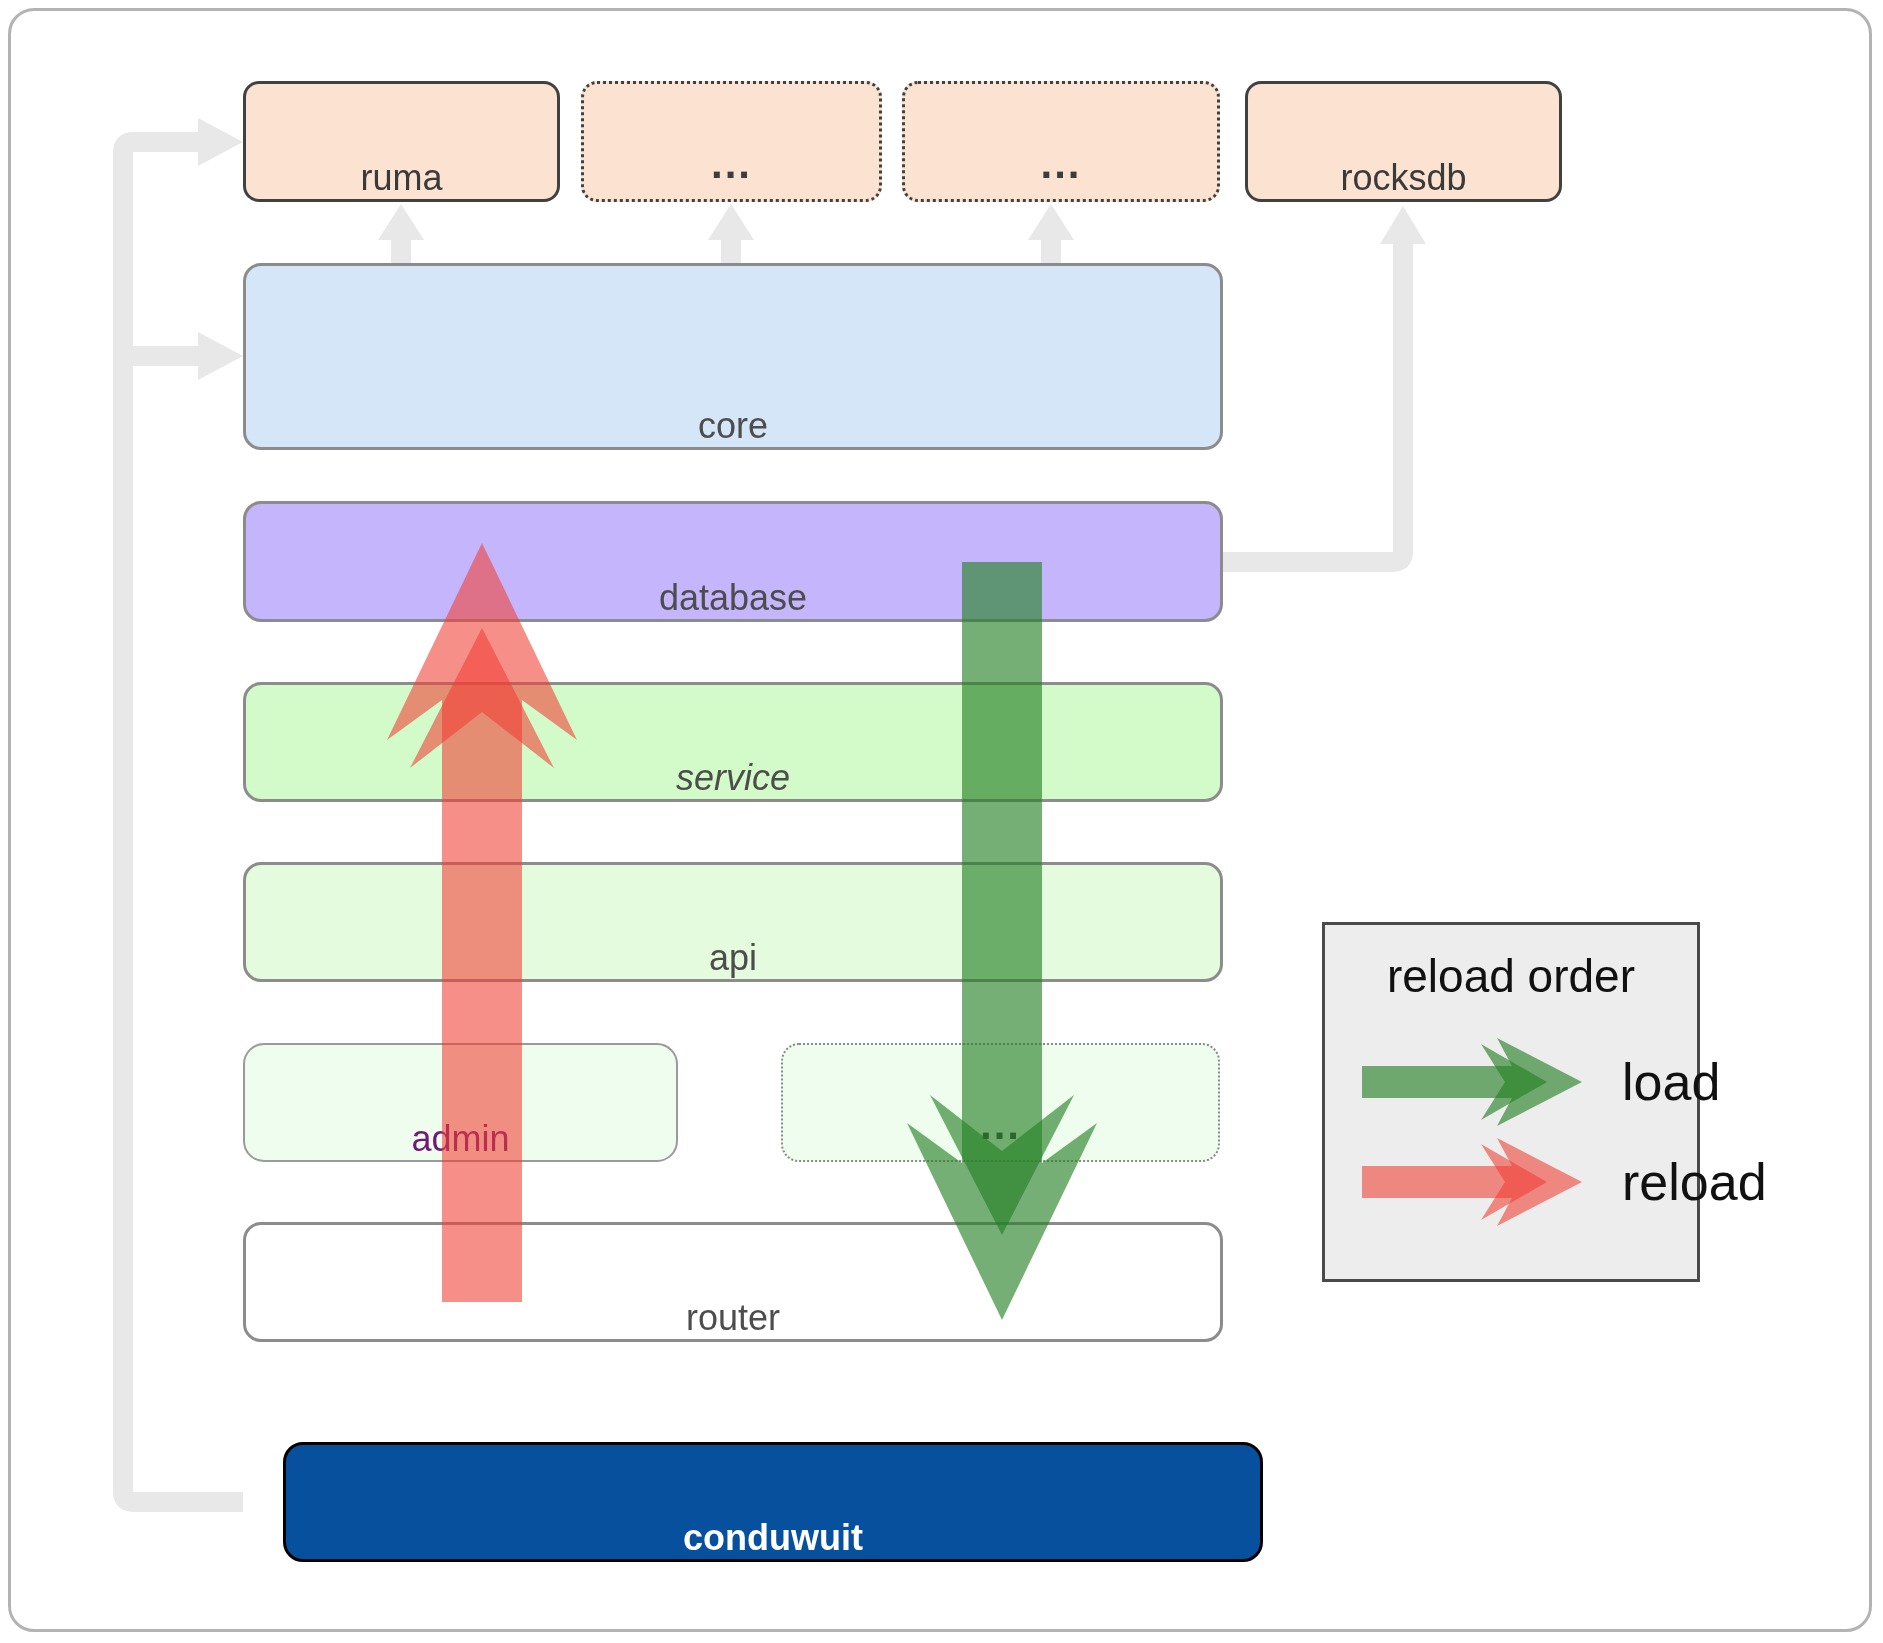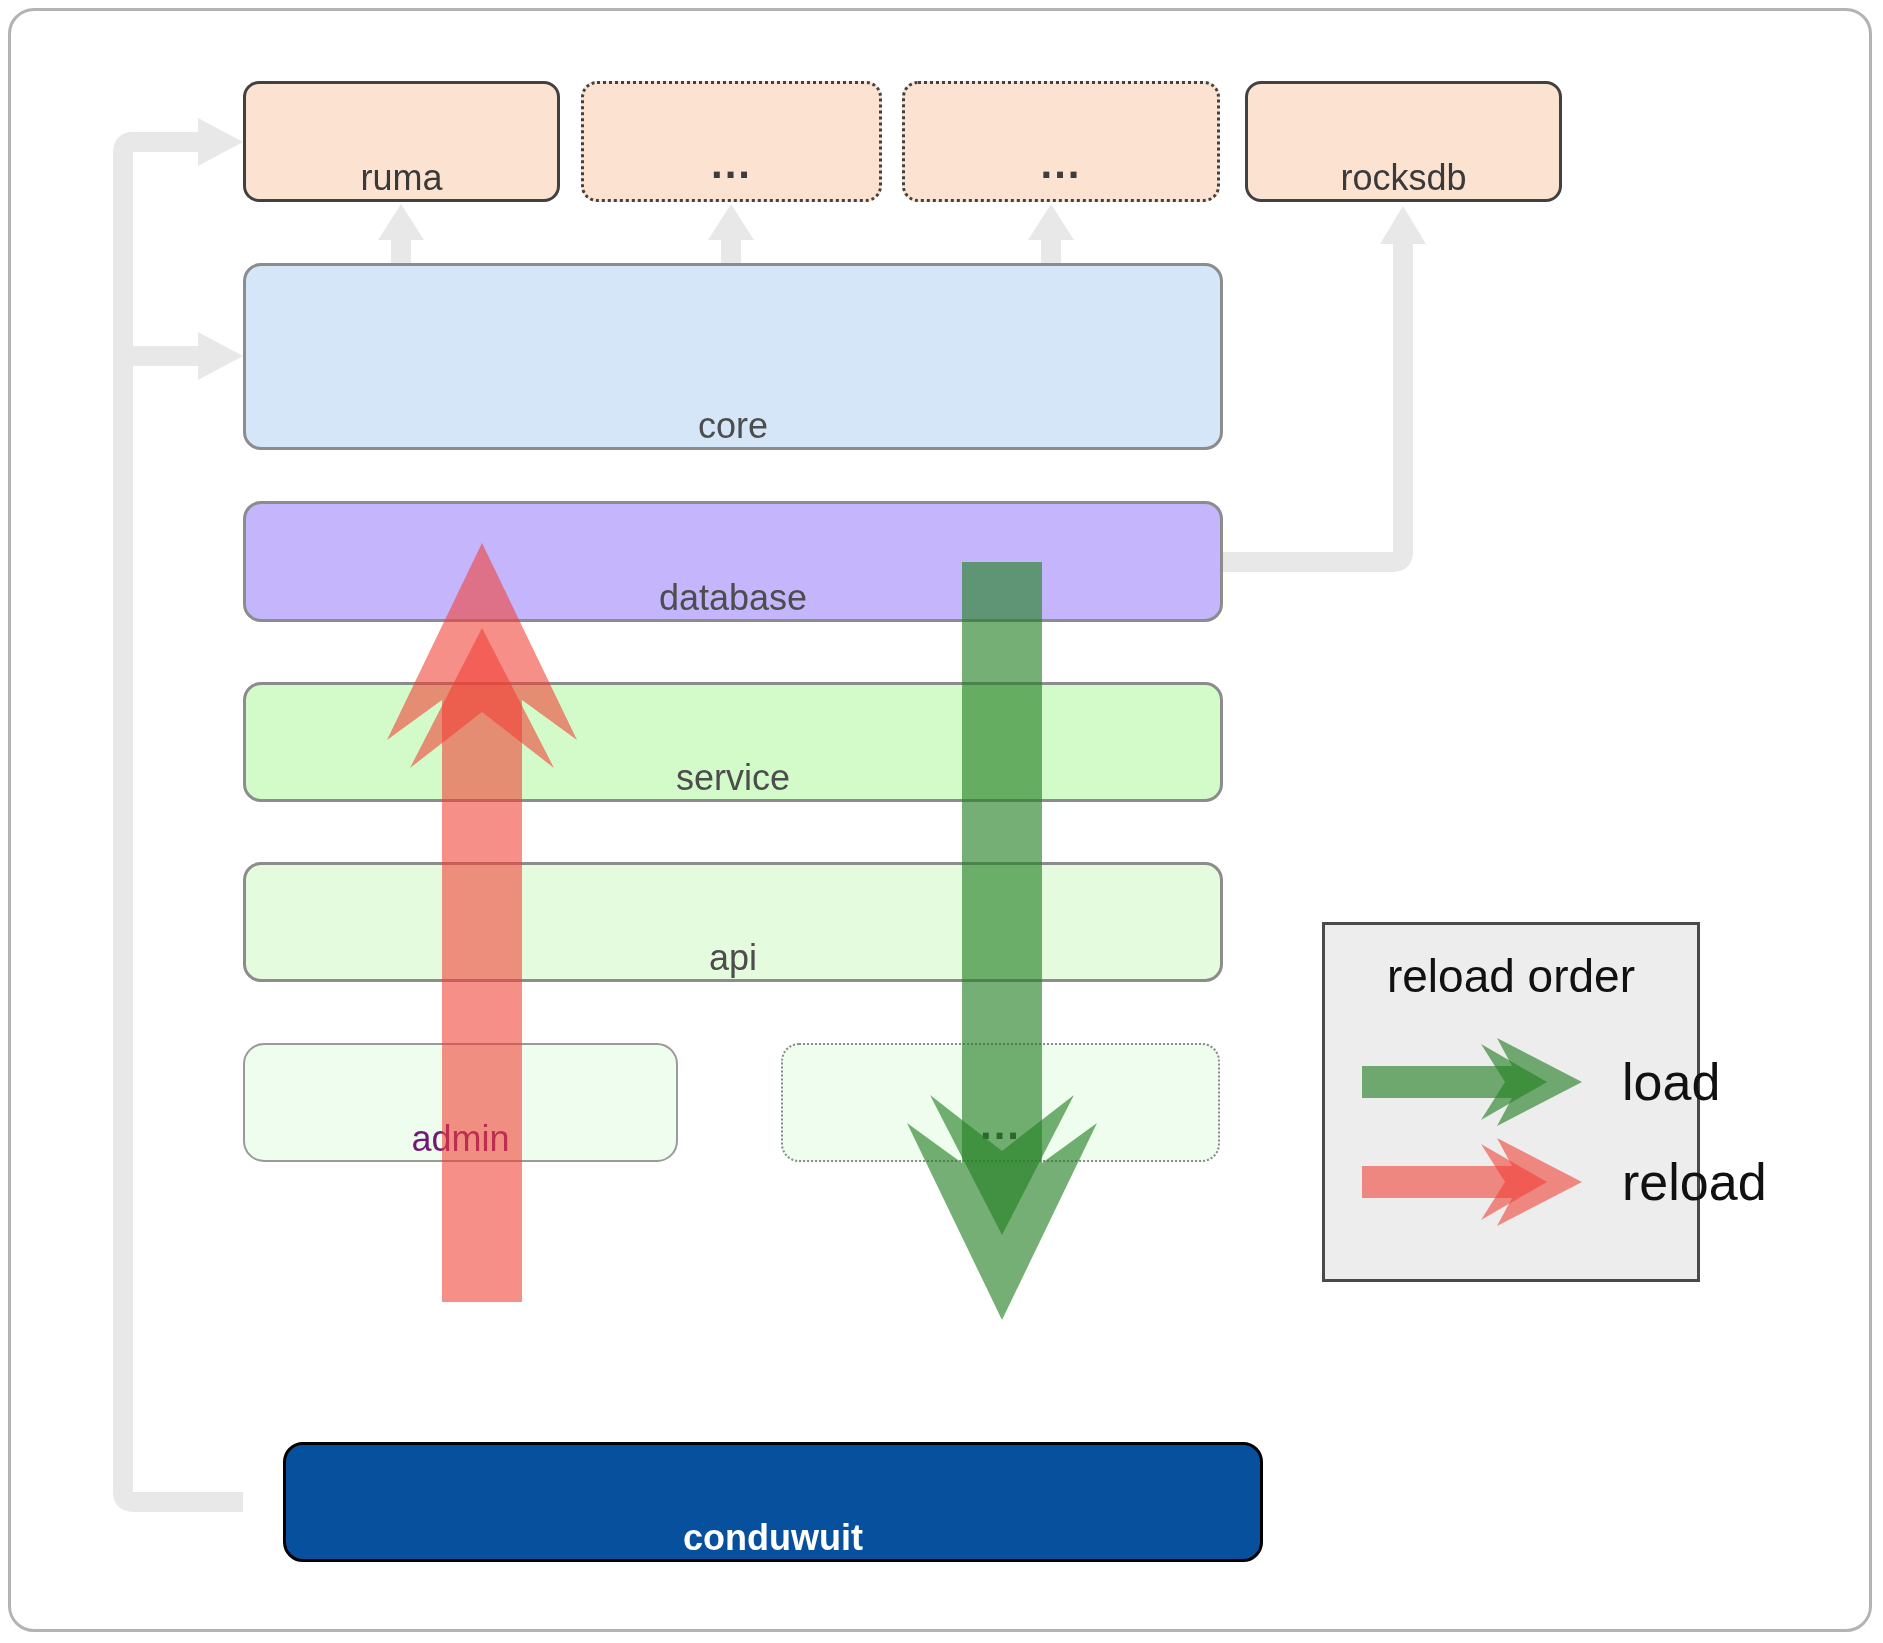--- a/index.html
+++ b/index.html
@@ -73,31 +73,34 @@
   <div class="node toprow" style="left:1245px;top:81px;width:317px;height:121px;">
     <span>rocksdb</span>
   </div>
 
   <div class="node" style="left:243px;top:263px;width:980px;height:187px;background:#d5e6f8;">
     <span>core</span>
   </div>
   <div class="node" style="left:243px;top:501px;width:980px;height:121px;background:#c4b5fd;">
     <span>database</span>
   </div>
-  <div class="node" style="left:243px;top:682px;width:980px;height:120px;background:#d3fbc9;">
+  <div class="node" style="left:243px;top:682px;width:980px;height:120px;background:#d3fbc9;font-style:italic;">
     <span>service</span>
   </div>
   <div class="node" style="left:243px;top:862px;width:980px;height:120px;background:#e4fcdd;">
     <span>api</span>
   </div>
   <div class="node admin" style="left:243px;top:1043px;width:435px;height:119px;background:#eefdee;">
     <span>admin</span>
   </div>
   <div class="node dotted adm-ext" style="left:781px;top:1043px;width:439px;height:119px;background:#eefdee;">
     <span class="dots">...</span>
+  </div>
+  <div class="node" style="left:243px;top:1222px;width:980px;height:120px;background:#ffffff;">
+    <span>router</span>
   </div>
   <div class="node conduwuit" style="left:243px;top:1442px;width:980px;height:120px;">
     <span>conduwuit</span>
   </div>
 
   <div id="legend">
     <div class="legend-title">reload order</div>
   </div>
   <div class="legend-label" style="left:1622px;top:1058px;">load</div>
   <div class="legend-label" style="left:1622px;top:1158px;">reload</div>

